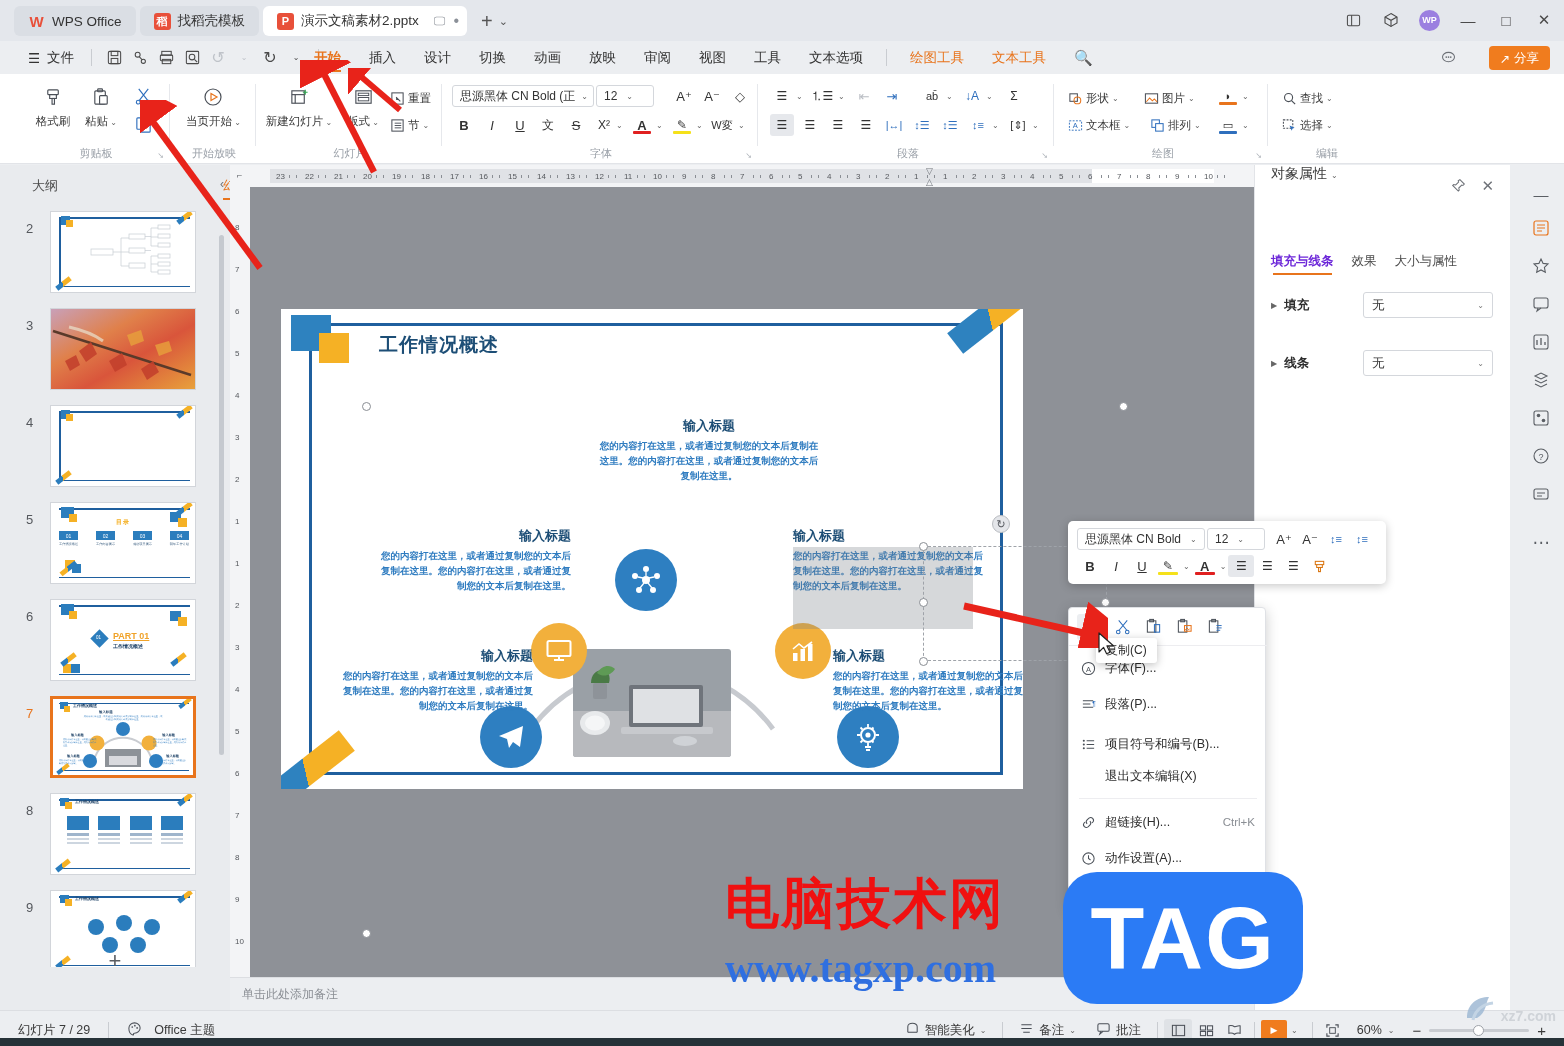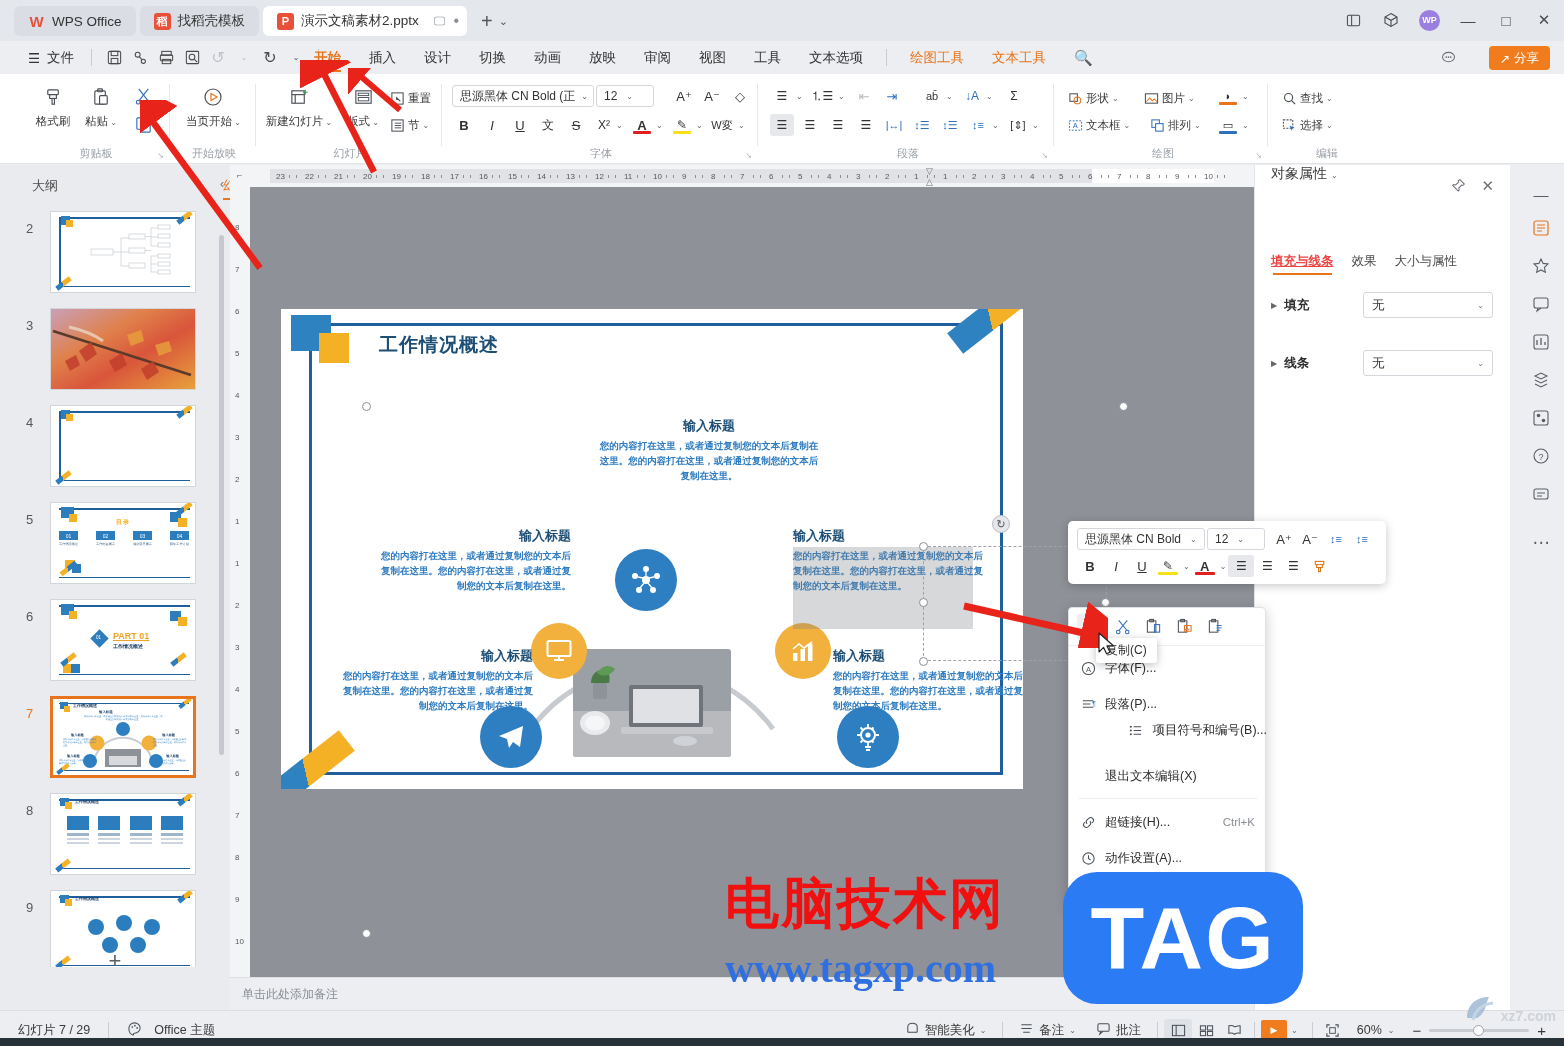--- a/index.html
+++ b/index.html
@@ -132,21 +132,21 @@
                 border-left:1px solid #e2e4e8; }
   .rp-title { position:absolute; left:16px; top:0; font-size:14px; color:#3a3a3a; }
   .rp-pin { position:absolute; right:44px; top:13px; font-size:14px; color:#6e7278; }
   .rp-close { position:absolute; right:16px; top:12px; font-size:15px; color:#6e7278; }
   .seg { position:absolute; left:16px; top:42px; width:222px; height:30px; background:#e8eaee; border-radius:5px;
          display:flex; padding:3px; }
   .seg div { flex:1; display:flex; align-items:center; justify-content:center; font-size:12.5px; color:#70747a; border-radius:4px;}
   .seg div.on { background:#fff; color:#2d2d2d; font-weight:bold; }
   .subtabs { position:absolute; left:16px; top:88px; display:flex; gap:18px; }
   .subtab { font-size:12.5px; color:#4a4a4a; position:relative; padding-bottom:5px; }
-  .subtab.on { color:#ef4444; font-weight:bold;text-decoration:underline; }
+  .subtab.on { color:#6d28d9; font-weight:bold; }
   .subtab.on:after { content:""; position:absolute; left:2px; right:2px; bottom:0; height:2px; background:#e8741c; }
   .proprow { position:absolute; left:16px; display:flex; align-items:center; }
   .proprow .arrow { font-size:8px; color:#666; margin-right:7px; }
   .proprow .plab { font-size:12.5px; color:#2d2d2d; font-weight:bold; }
   .selectbox { position:absolute; width:130px; height:26px; border:1px solid #d4d7dc; border-radius:3px;
                background:#fff; display:flex; align-items:center; justify-content:space-between; padding:0 8px;
                font-size:12.5px; color:#3a3a3a; }
   .selectbox .sc { font-size:8px; color:#777; }
   .rp-icons { position:absolute; right:0; top:0; width:44px; height:845px; background:#fff; border-left:1px solid #eceef1;}
   .rp-ic { position:absolute; left:12px; width:22px; height:22px; display:flex; align-items:center;
@@ -1302,21 +1302,21 @@
   </div>
   <div class="ctx-item" style="top:78px;">
     <span class="ci">
       <svg width="15" height="15" viewBox="0 0 16 16">
           <path d="M2 4h11M2 7.5h8M2 11h11" stroke="#4a5058" stroke-width="1.1"></path>
           <text x="12" y="10" font-size="7" fill="#2f6fbd">¶</text>
         </svg>
     </span>
     <span>段落(P)...</span>
   </div>
-  <div class="ctx-item" style="top:104px;justify-content:flex-end;">
+  <div class="ctx-item" style="top:118px;">
     <span class="ci">
       <svg width="15" height="15" viewBox="0 0 16 16">
           <circle cx="3" cy="4" r="1.1" fill="#4a5058"></circle>
           <circle cx="3" cy="8" r="1.1" fill="#4a5058"></circle>
           <circle cx="3" cy="12" r="1.1" fill="#4a5058"></circle>
           <path d="M6 4h8M6 8h8M6 12h8" stroke="#4a5058" stroke-width="1.1"></path>
         </svg>
     </span>
     <span>项目符号和编号(B)...</span>
   </div>

